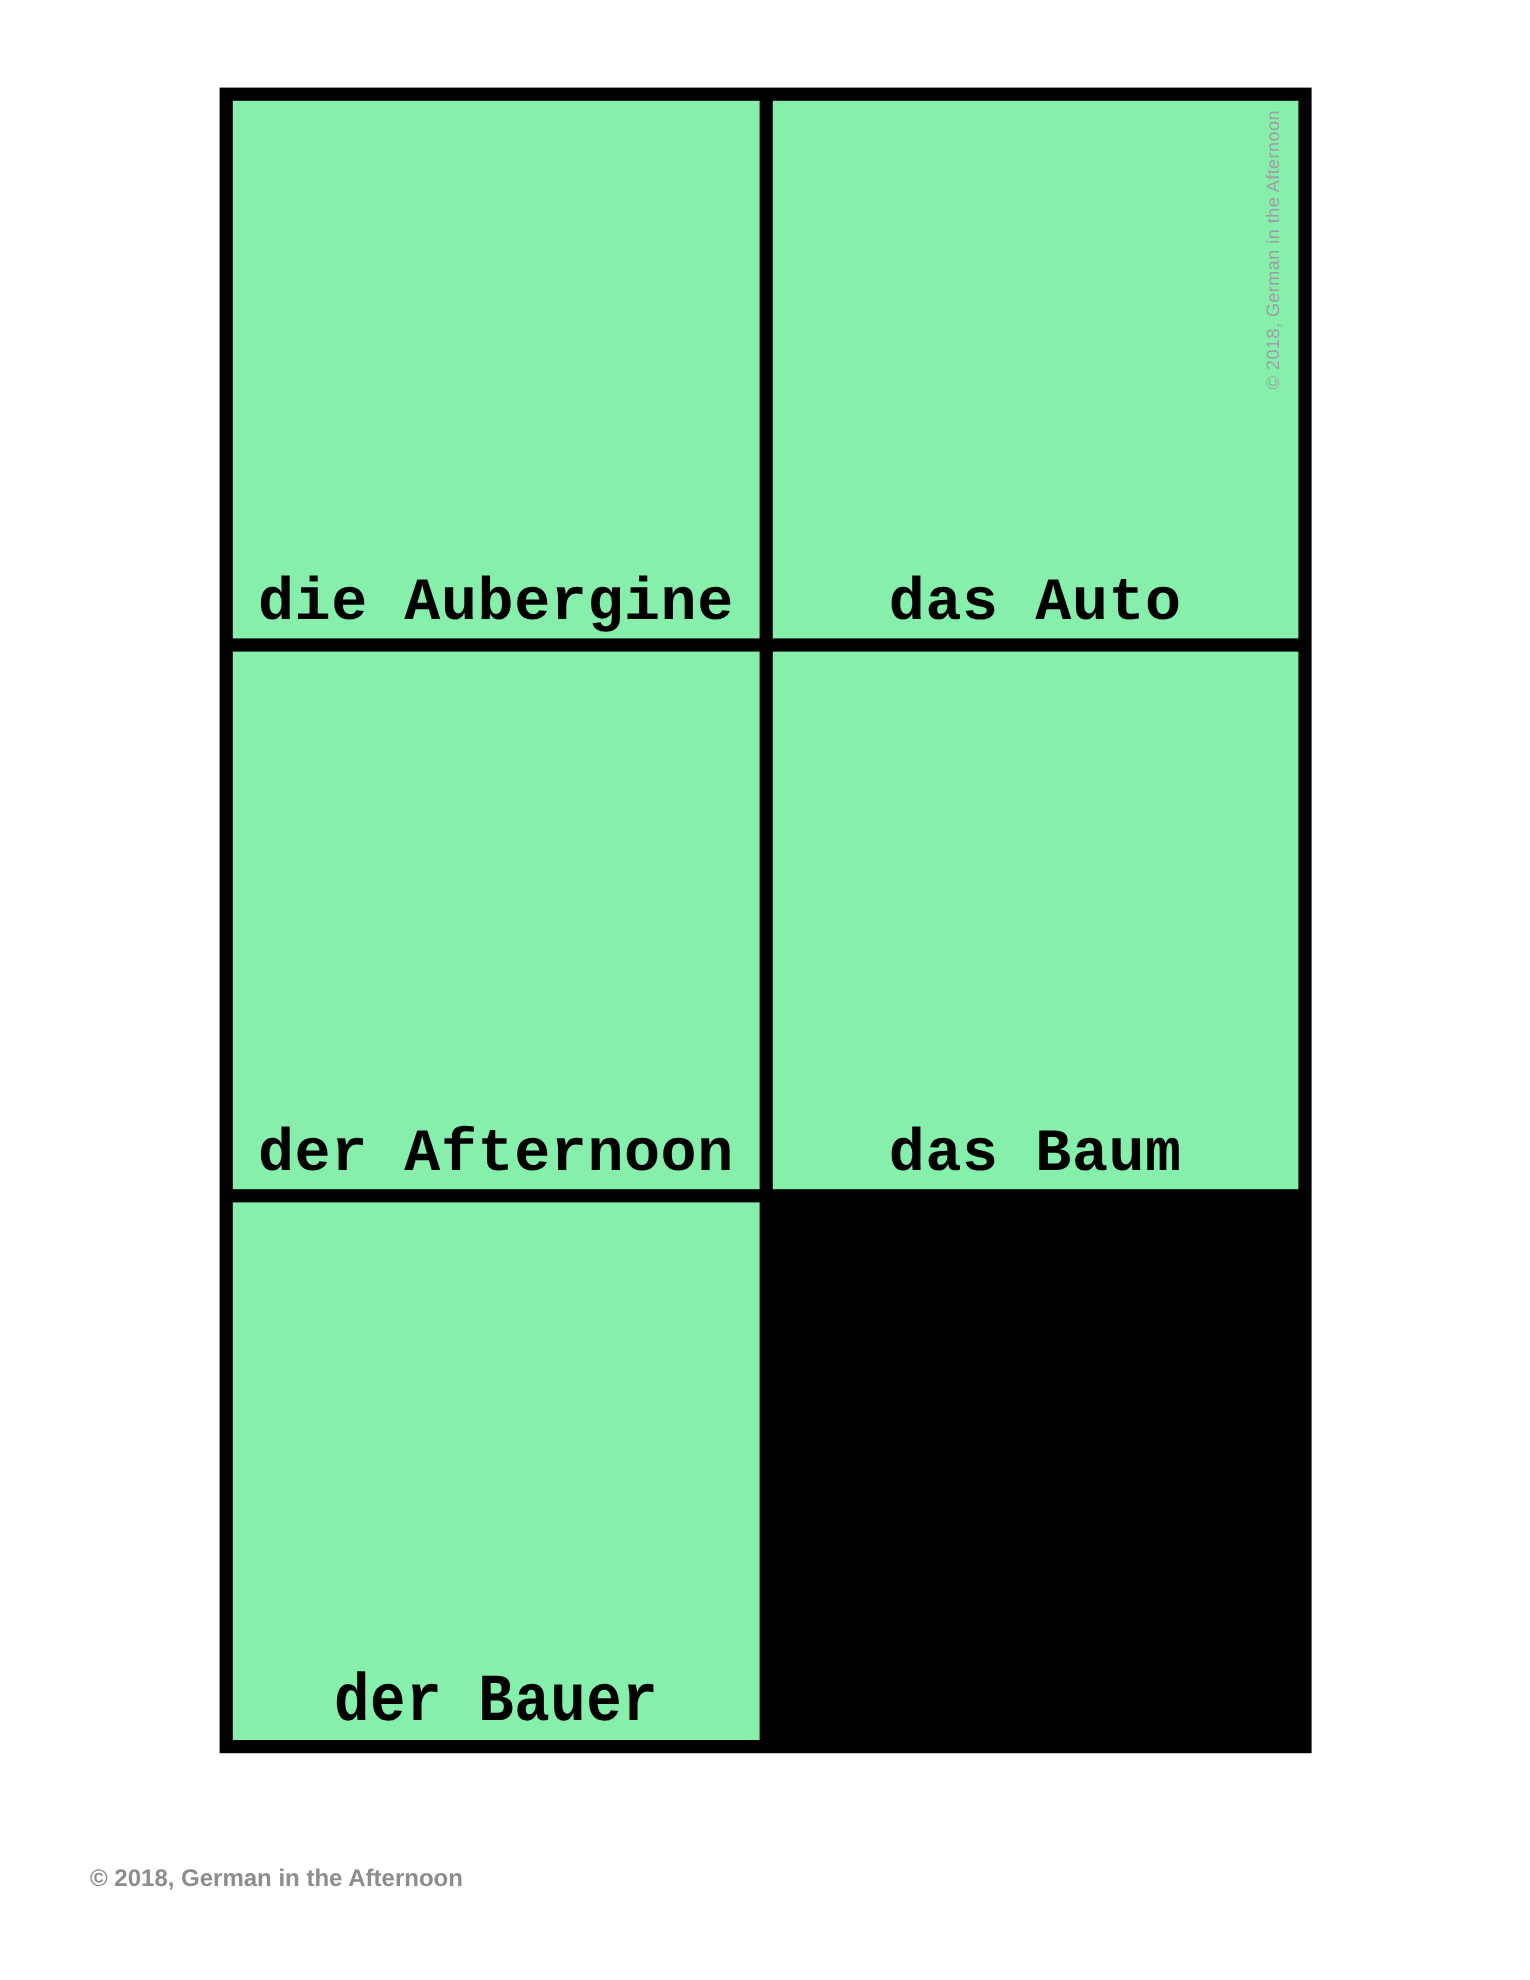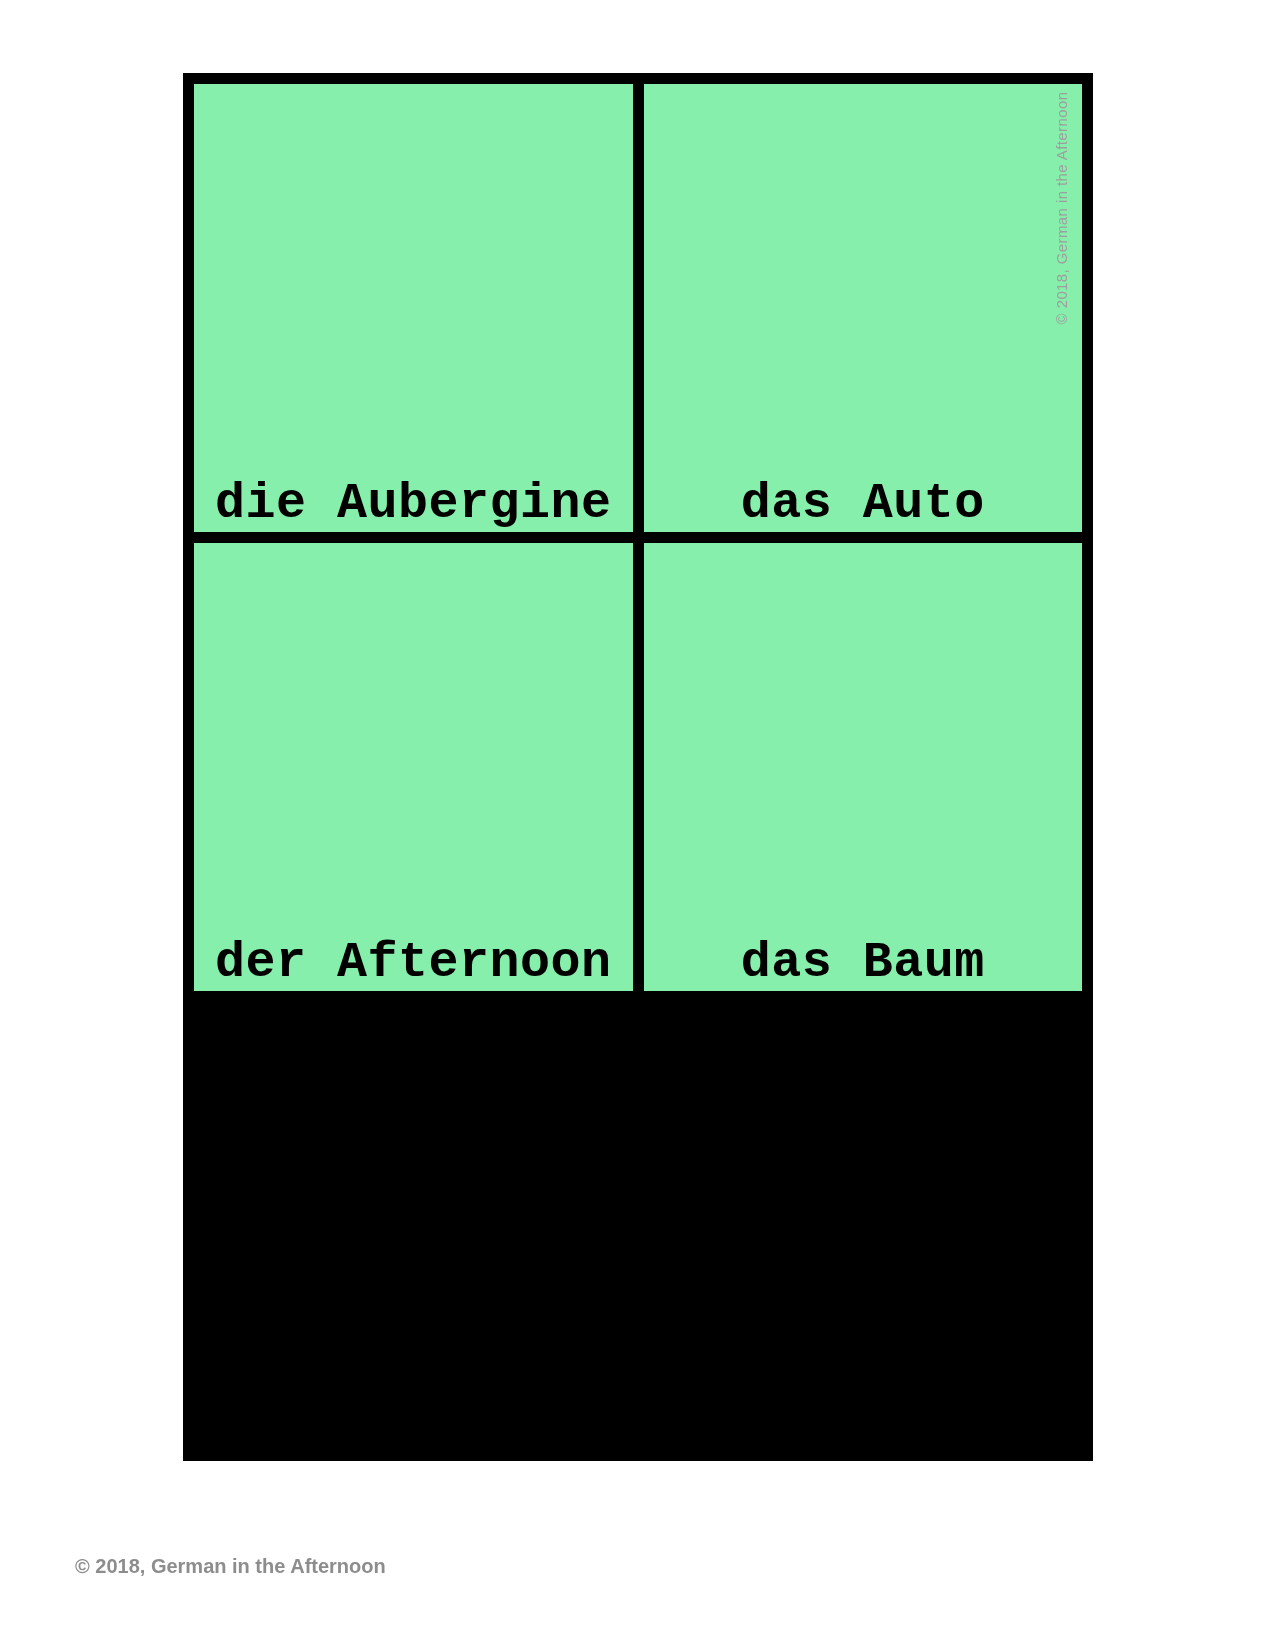--- a/index.html
+++ b/index.html
@@ -81,19 +81,22 @@
     </div>
     <div class="card">
       <span class="card-label">das Auto</span>
     </div>
     <div class="card">
       <span class="card-label">der Afternoon</span>
     </div>
     <div class="card">
       <span class="card-label">das Baum</span>
     </div>
+    <div class="card">
+      <span class="card-label condensed">der Bauer</span>
+    </div>
   </div>
 
   <div class="watermark">© 2018, German in the Afternoon</div>
 
   <div class="footer">© 2018, German in the Afternoon</div>
 
 </div>
 
 </body></html>

